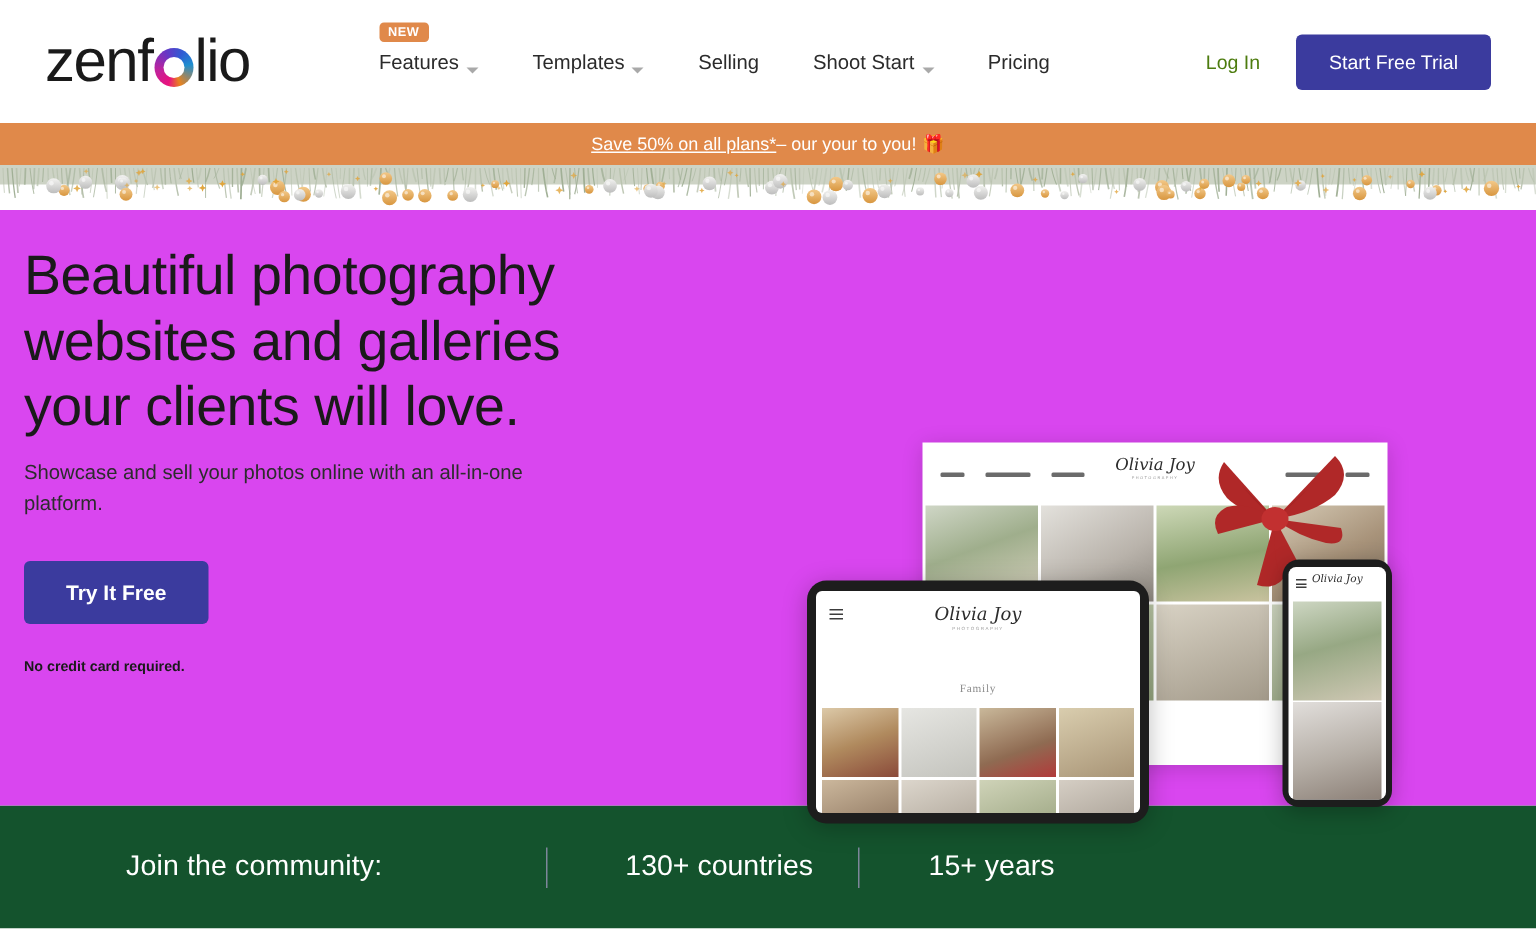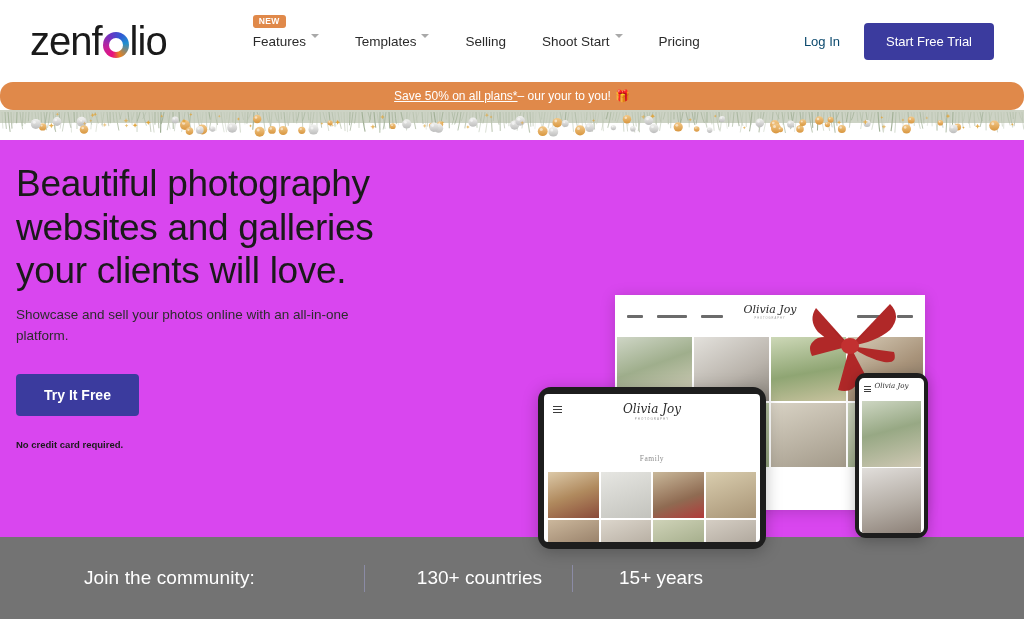--- a/index.html
+++ b/index.html
@@ -49,21 +49,21 @@
     display: flex; align-items: center;
     margin-left: 86px;
     gap: 36px;
   }
   .nav-item {
     position: relative;
     font-size: 13.5px;
     color: #2b2b2b;
     white-space: nowrap;
     cursor: pointer;
-    display: flex; align-items: flex-start; gap: 5px;
+    display: flex; align-items: flex-end; gap: 5px;
   }
   .caret {
     width: 0; height: 0;
     border-left: 4px solid transparent;
     border-right: 4px solid transparent;
     border-top: 4px solid #a9a9a9;
     display: inline-block;
   }
   .new-badge {
     position: absolute;
@@ -77,42 +77,41 @@
     border-radius: 3px;
     line-height: 1.1;
   }
 
   .header-right {
     margin-left: auto;
     display: flex; align-items: center;
     gap: 24px;
   }
   .login-link {
-    font-size: 13px; color: #0c4a6e; cursor: pointer;
+    font-size: 13px; color: #4d7c0f; cursor: pointer;
   }
   .btn-trial {
     background: #3b3b9e;
     color: #fff;
     font-size: 13px;
     padding: 11px 22px;
     border-radius: 4px;
     border: none;
     cursor: pointer;
     white-space: nowrap;
     font-family: "Liberation Sans", sans-serif;
   }
 
   
   .promo {
     height: 28px;
     background: #e0894a;
     display: flex; align-items: center; justify-content: center;
     font-size: 12px; color: #fff;
     cursor: pointer;
-    border-radius: 13px;
   }
   .promo u { text-decoration: underline; }
   .promo .gift { margin-left: 4px; font-size: 12px; }
 
   
   .garland {
     position: relative;
     height: 30px;
     background: #ffffff;
     overflow: hidden;
@@ -255,21 +254,21 @@
   .pn-hamb { position:absolute; left:5px; top:8px; width:7px; height:6px;
     display:flex; flex-direction:column; justify-content:space-between; }
   .pn-hamb i { height:1px; background:#3c3c3c; display:block; }
   .pn-photo { height:66px; background:#cfcfc9; margin:1px 3px; position:relative; overflow:hidden;}
 
   .bow { position:absolute; left:278px; top:148px; width:105px; height:95px; }
 
   
   .stats {
     height: 82px;
-    background: #737373;
+    background: #14532d;
     display: flex;
     align-items: center;
     padding-left: 84px;
     gap: 0;
   }
   .stats-label {
     color:#fff; font-size:19px; letter-spacing:.1px;
   }
   .stat {
     color:#fff; font-size:19px; white-space:nowrap;

